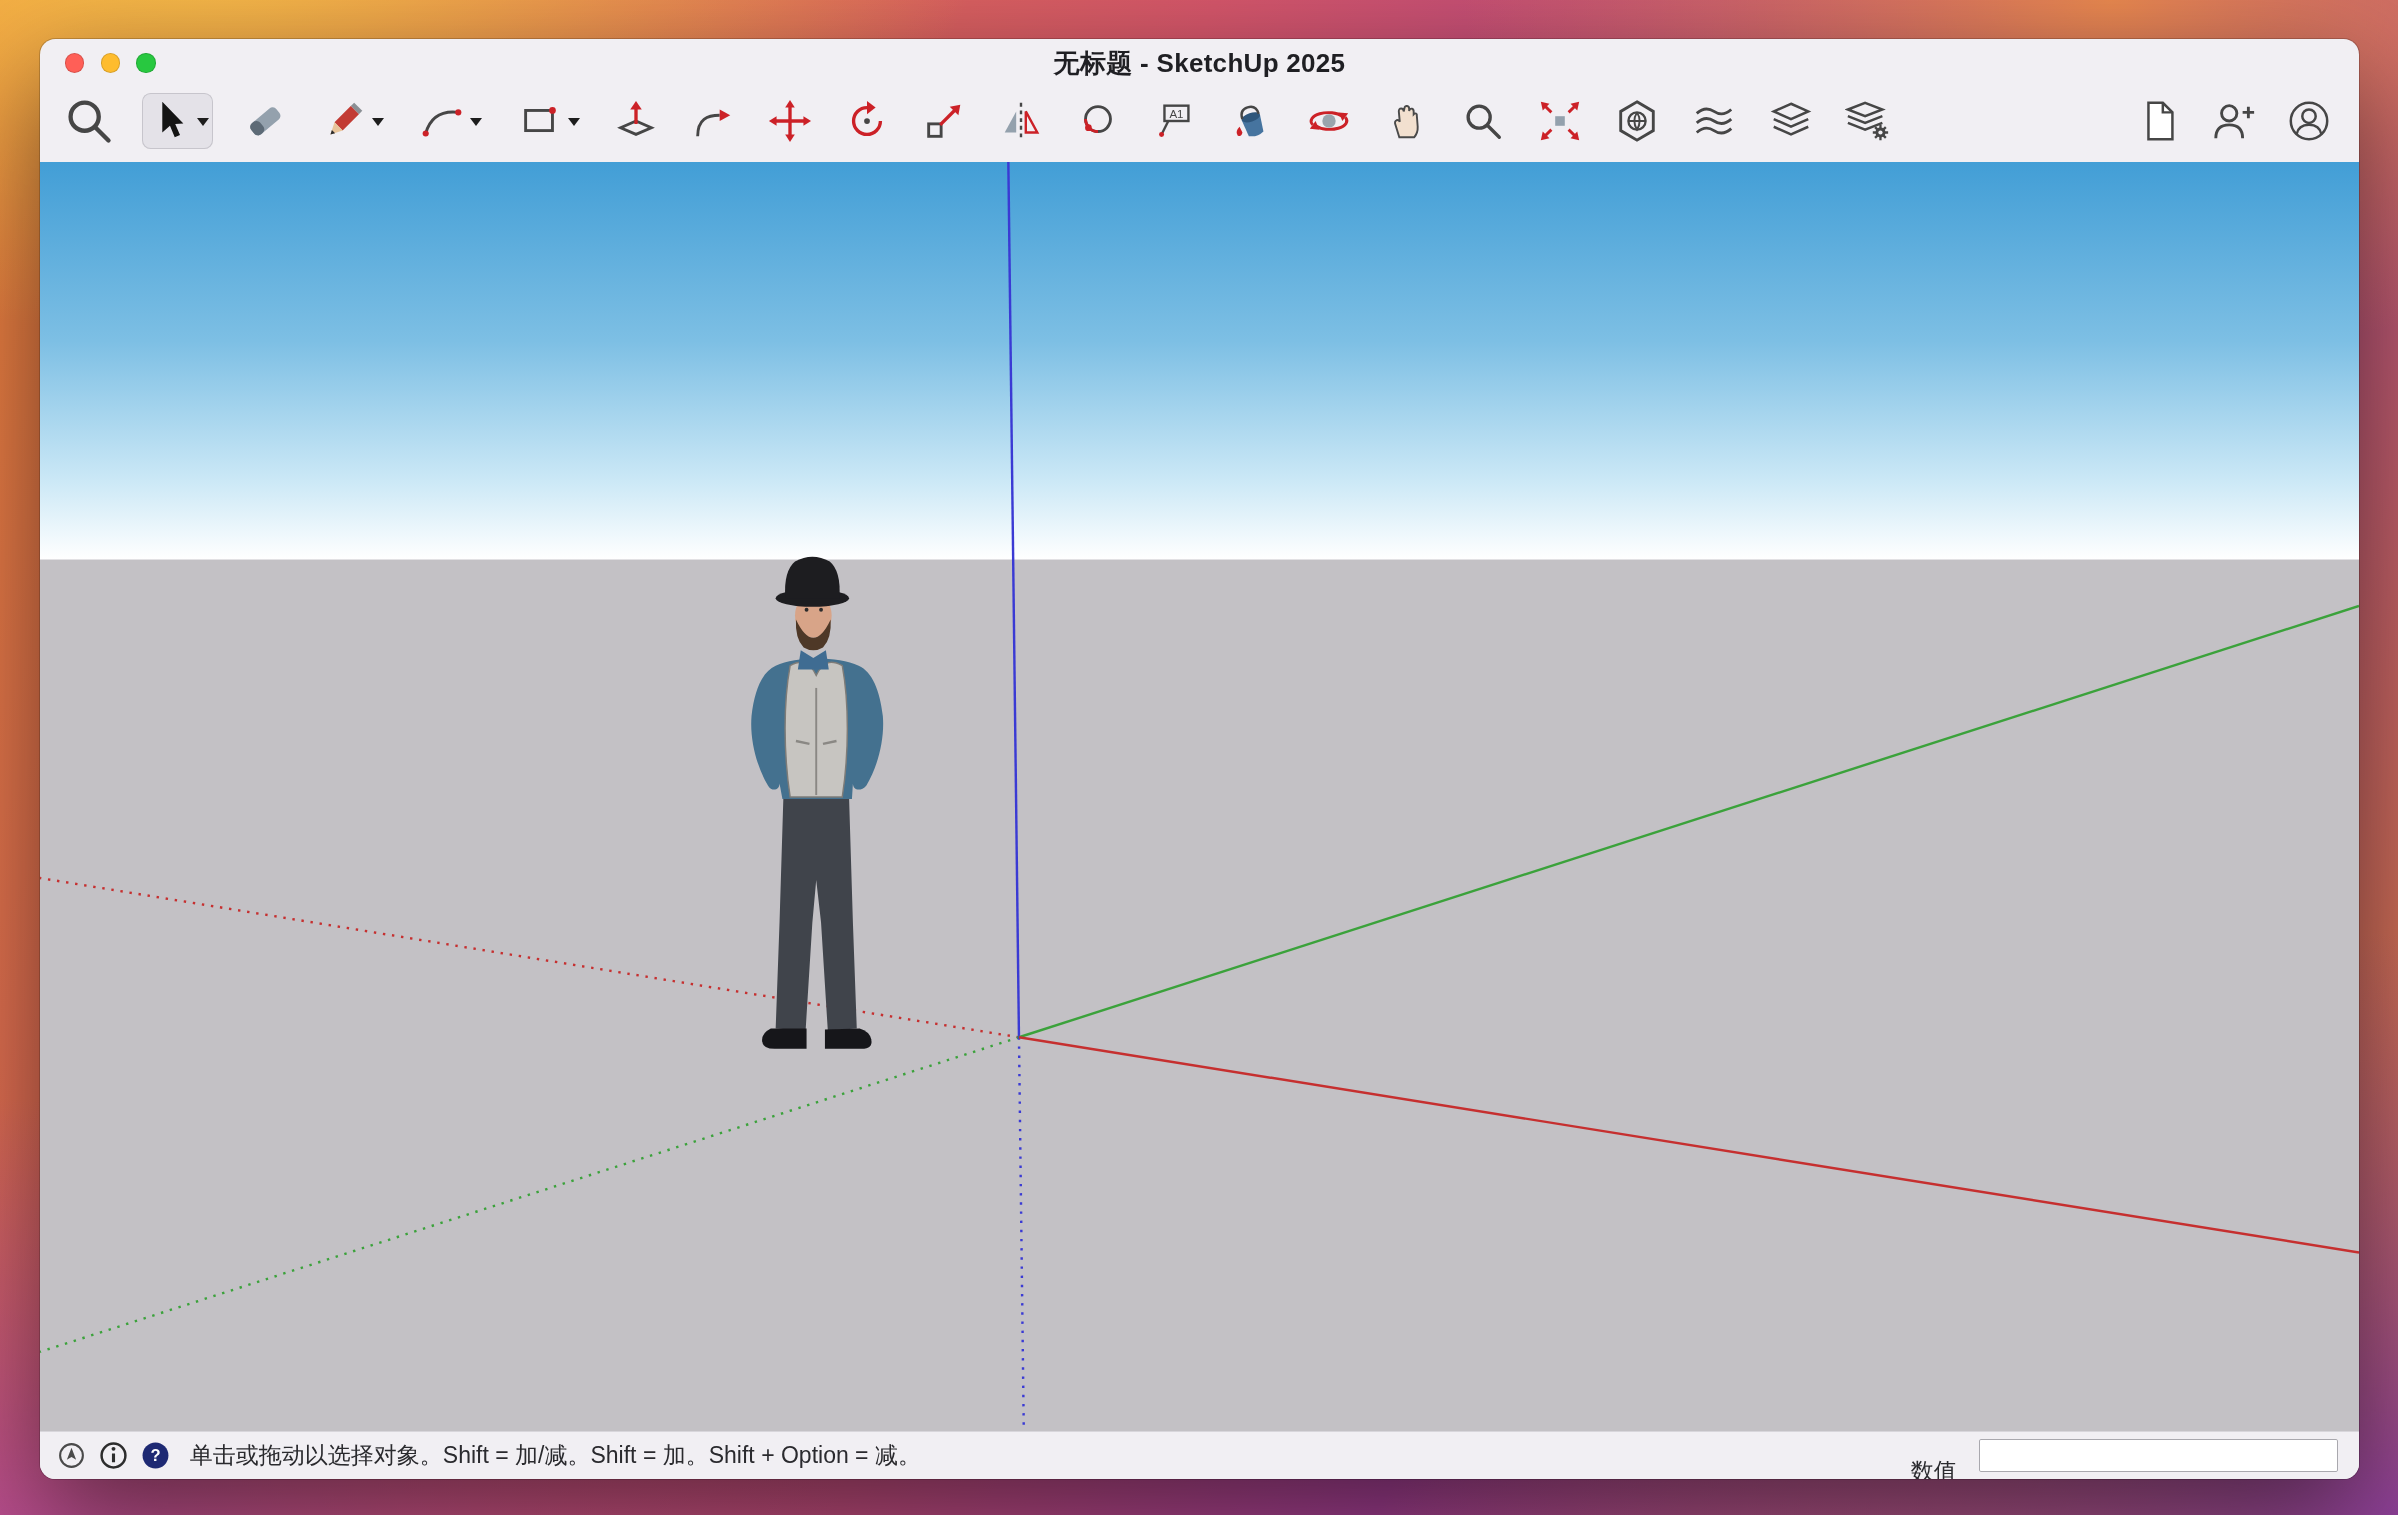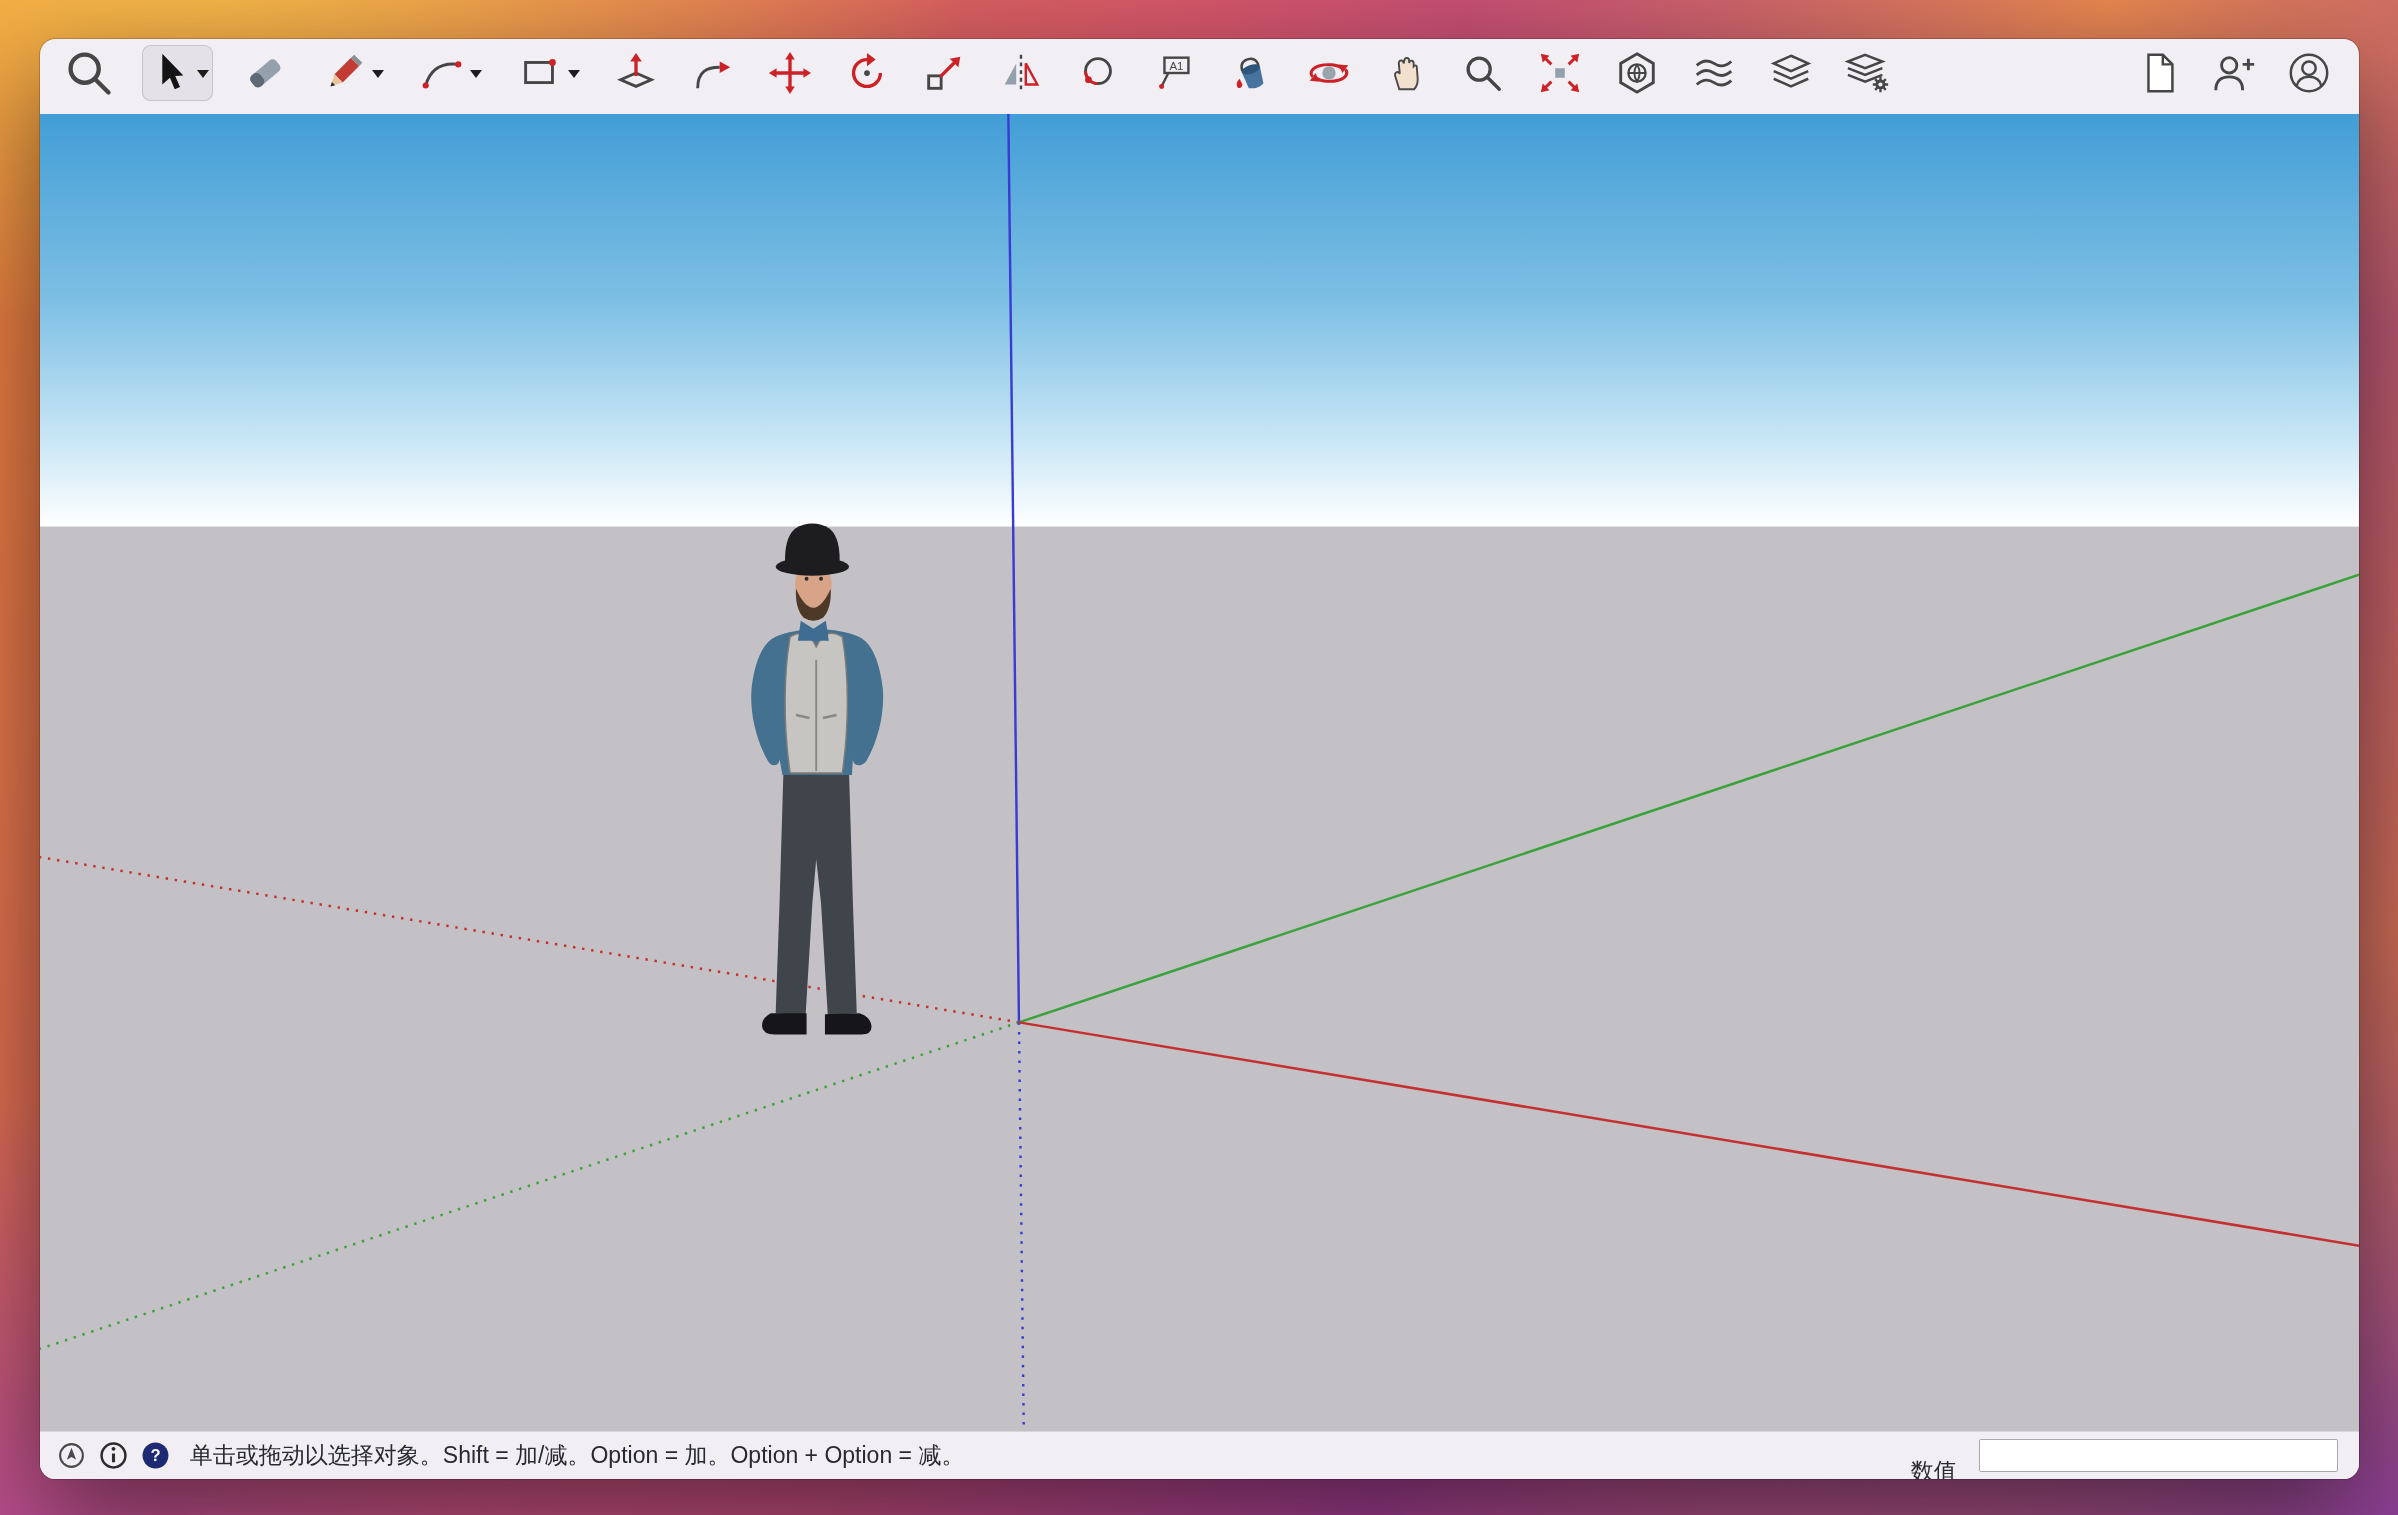--- a/index.html
+++ b/index.html
@@ -67,20 +67,28 @@
     border:1px solid #a9a8ae; border-radius:1.9px; font-size:21px; padding:0 7.7px;
     font-family:"Liberation Sans", sans-serif;
   }
 </style>
 </head>
 <body>
 
 <div class="desktop">
   <div class="window">
 
+    <div class="titlebar">
+      <div class="traffic">
+        <span class="tl red"></span>
+        <span class="tl yellow"></span>
+        <span class="tl green"></span>
+      </div>
+      <div class="title">无标题 - SketchUp 2025</div>
+    </div>
 
     <div class="toolbar">
 
       <button class="tool">
         <svg class="ticon lg" viewBox="0 0 48 48">
           <circle cx="20" cy="20" r="13" fill="none" stroke="#464646" stroke-width="4"></circle>
           <line x1="30" y1="30" x2="42" y2="42" stroke="#464646" stroke-width="4" stroke-linecap="round"></line>
         </svg>
       </button>
 
@@ -380,21 +388,21 @@
       <svg class="sicon" viewBox="0 0 28 28">
         <circle cx="14" cy="14" r="11.5" fill="none" stroke="#2d2d2d" stroke-width="2.4"></circle>
         <line x1="14" y1="12" x2="14" y2="20.5" stroke="#2d2d2d" stroke-width="3"></line>
         <circle cx="14" cy="7.6" r="1.9" fill="#2d2d2d"></circle>
       </svg>
       <svg class="sicon" viewBox="0 0 28 28">
         <circle cx="14" cy="14" r="12.5" fill="#1e2973"></circle>
         <text x="14" y="19.5" text-anchor="middle" font-size="16" font-weight="bold" font-family="Liberation Sans, sans-serif" fill="#ffffff">?</text>
       </svg>
 
-      <span class="hint">单击或拖动以选择对象。Shift = 加/减。Option = 加。Option + Option = 减。</span>
+      <span class="hint">单击或拖动以选择对象。Shift = 加/减。Shift = 加。Shift + Option = 减。</span>
 
       <span class="meas-label">数值</span>
       <input class="meas-input" type="text" value="" style="">
     </div>
 
   </div>
 </div>
 
 
 </body></html>

